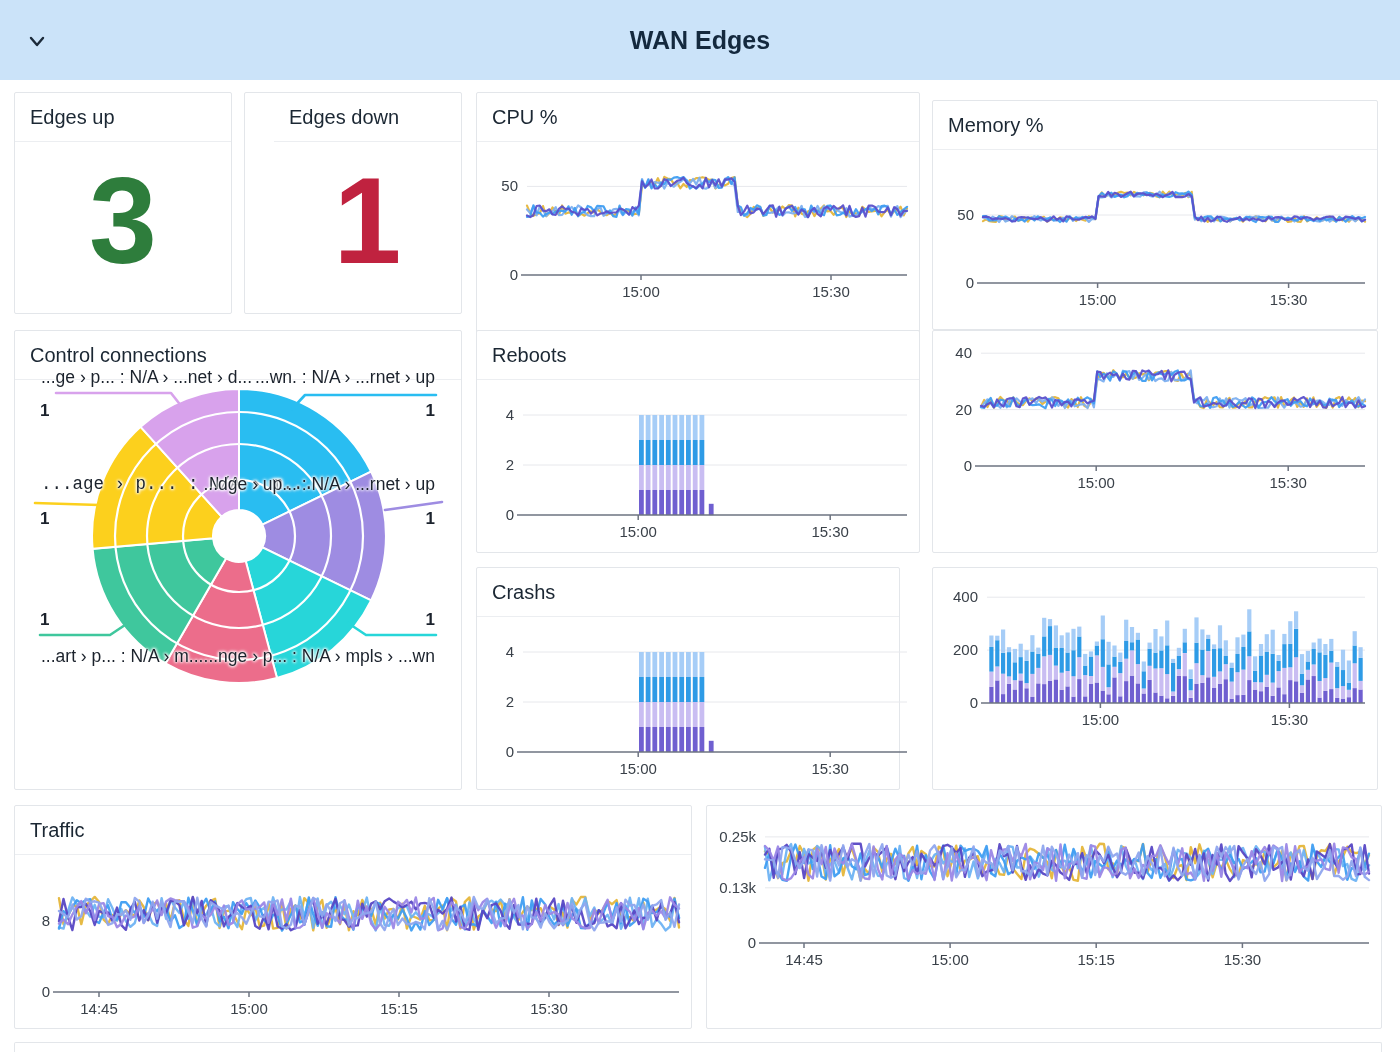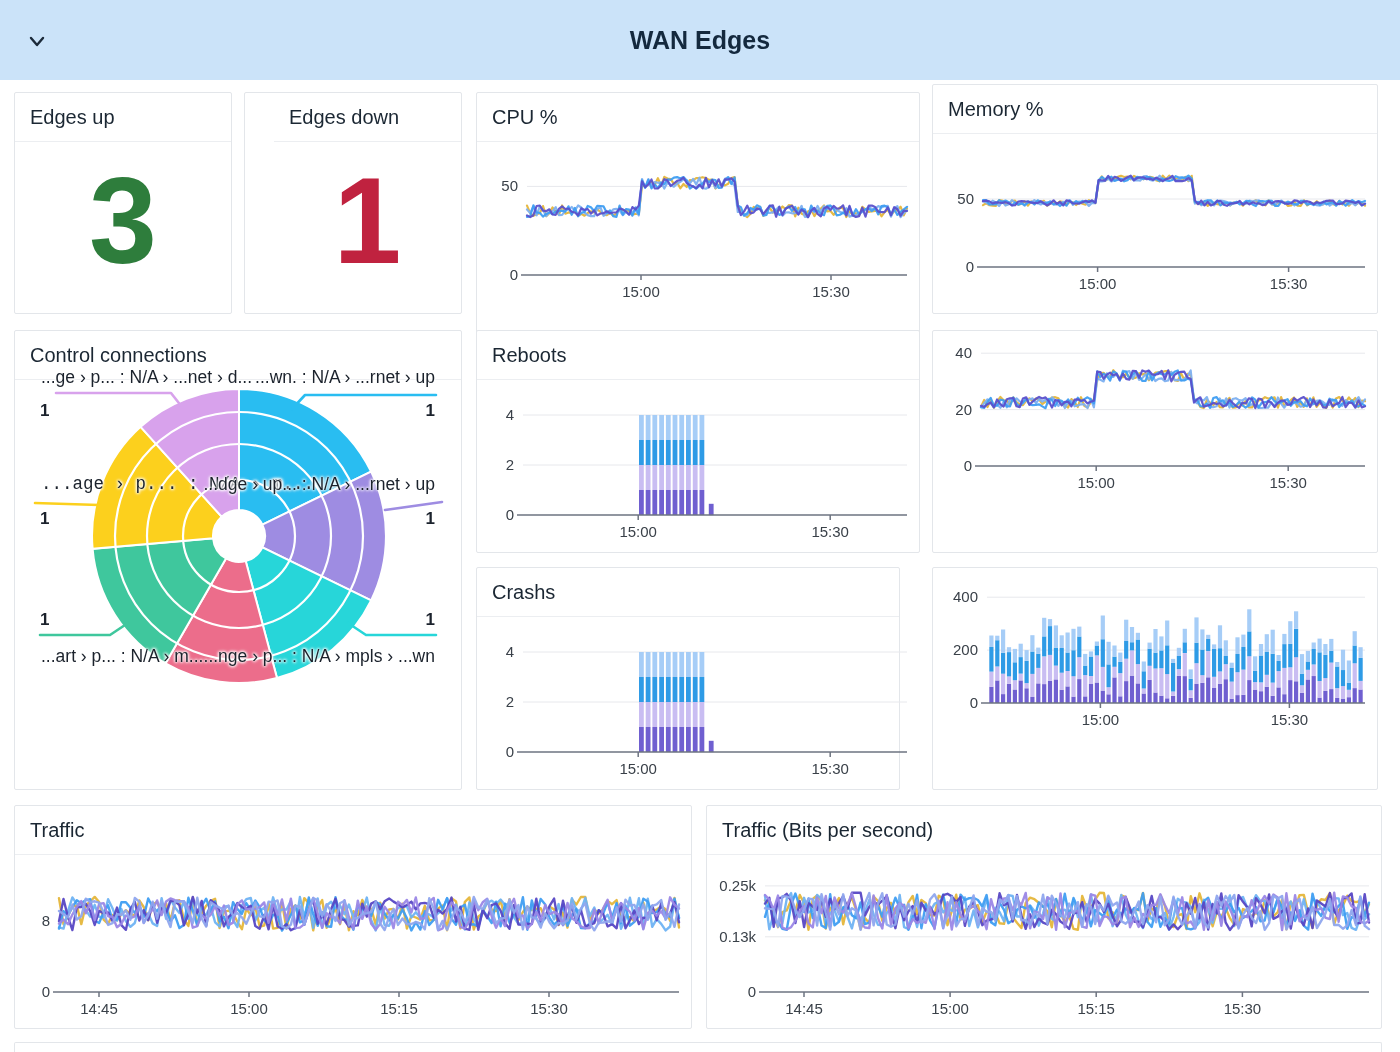--- a/index.html
+++ b/index.html
@@ -12,21 +12,21 @@
   .phd{height:48px;border-bottom:1px solid #ecee f1;border-bottom:1px solid #eceef1;display:flex;align-items:center;}
   .phd .ptitle{font-size:20px;font-weight:500;color:#1b2733;padding-left:15px;white-space:nowrap;}
   .pbody{position:relative;}
   .bignum{position:absolute;left:0;right:0;top:46%;transform:translateY(-50%);text-align:center;
     font-size:122px;font-weight:bold;line-height:1;}
   svg text.tick{font-family:"Liberation Sans","DejaVu Sans",sans-serif;font-size:15px;fill:#3a4149;}
   
   #p-eup{left:14px;top:92px;width:218px;height:222px;}
   #p-edown{left:244px;top:92px;width:218px;height:222px;padding-left:29px;}
   #p-cpu{left:476px;top:92px;width:444px;height:275px;}
-  #p-mem{left:932px;top:84px;width:446px;height:230px;}
+  #p-mem{left:932px;top:100px;width:446px;height:230px;}
   #p-ctrl{left:14px;top:330px;width:448px;height:460px;}
   #p-reb{left:476px;top:330px;width:444px;height:223px;}
   #p-disk{left:932px;top:330px;width:446px;height:223px;}
   #p-crash{left:476px;top:567px;width:424px;height:223px;}
   #p-up{left:932px;top:567px;width:446px;height:223px;}
   #p-tr{left:14px;top:805px;width:678px;height:224px;}
   #p-trb{left:706px;top:805px;width:676px;height:224px;}
   #p-next{left:14px;top:1042px;width:1368px;height:12px;border-bottom:none;border-radius:2px 2px 0 0;}
   
   .ctrl-wrap{position:absolute;inset:0;}
@@ -569,23 +569,20 @@
         <text class="tick" x="234.0" y="159" text-anchor="middle">15:00</text>
         <line x1="384.0" x2="384.0" y1="137" y2="142" stroke="#6d7380" stroke-width="1.5"></line>
         <text class="tick" x="384.0" y="159" text-anchor="middle">15:15</text>
         <line x1="534.0" x2="534.0" y1="137" y2="142" stroke="#6d7380" stroke-width="1.5"></line>
         <text class="tick" x="534.0" y="159" text-anchor="middle">15:30</text>
         <text class="tick" x="35" y="142.0" text-anchor="end">0</text>
         <text class="tick" x="35" y="70.8" text-anchor="end">8</text>
       </svg></div>
 </div>
 <div class="panel" id="p-trb">
-  <div class="phd">
-      <span class="ptitle">Traffic (Bits per second)</span>
-    </div>
   <div class="pbody"><svg width="674" height="174">
         <line x1="58" x2="662" y1="81.8" y2="81.8" stroke="#e7e8ec" stroke-width="1"></line>
         <line x1="58" x2="662" y1="30.9" y2="30.9" stroke="#e7e8ec" stroke-width="1"></line>
         <polyline points="58.0,45.2 62.3,48.6 66.7,59.8 71.0,72.2 75.4,57.0 79.7,55.4 84.1,45.3 88.4,55.8 92.8,40.0 97.1,48.3 101.5,74.7 105.8,43.9 110.1,40.5 114.5,46.4 118.8,73.5 123.2,53.1 127.5,51.1 131.9,43.1 136.2,69.2 140.6,48.5 144.9,42.9 149.3,55.3 153.6,74.2 157.9,62.9 162.3,68.3 166.6,41.5 171.0,46.0 175.3,65.7 179.7,53.0 184.0,47.8 188.4,58.1 192.7,46.8 197.1,63.4 201.4,47.4 205.7,40.9 210.1,59.1 214.4,44.9 218.8,48.1 223.1,60.1 227.5,60.5 231.8,40.6 236.2,43.8 240.5,70.2 244.8,56.0 249.2,39.7 253.5,64.8 257.9,54.6 262.2,53.9 266.6,51.1 270.9,50.2 275.3,67.7 279.6,56.6 284.0,59.3 288.3,57.9 292.6,68.2 297.0,68.9 301.3,47.4 305.7,62.1 310.0,67.8 314.4,73.0 318.7,48.0 323.1,42.6 327.4,44.2 331.8,47.8 336.1,51.5 340.4,56.3 344.8,72.2 349.1,44.3 353.5,58.2 357.8,67.2 362.2,60.8 366.5,73.9 370.9,74.8 375.2,41.0 379.6,52.7 383.9,52.8 388.2,44.6 392.6,37.8 396.9,38.0 401.3,63.2 405.6,57.3 410.0,67.8 414.3,40.5 418.7,42.1 423.0,56.3 427.4,54.7 431.7,55.1 436.0,37.9 440.4,66.7 444.7,53.6 449.1,56.0 453.4,40.3 457.8,50.6 462.1,69.2 466.5,72.0 470.8,60.5 475.2,59.0 479.5,74.0 483.8,41.1 488.2,57.2 492.5,38.3 496.9,52.0 501.2,54.1 505.6,71.3 509.9,57.0 514.3,62.1 518.6,53.0 522.9,63.1 527.3,69.5 531.6,68.7 536.0,54.1 540.3,55.9 544.7,61.8 549.0,57.5 553.4,62.1 557.7,45.1 562.1,59.5 566.4,61.1 570.7,57.3 575.1,44.4 579.4,74.3 583.8,46.7 588.1,54.5 592.5,40.1 596.8,39.9 601.2,57.9 605.5,72.9 609.9,49.7 614.2,44.3 618.5,45.0 622.9,38.1 627.2,69.1 631.6,55.5 635.9,50.6 640.3,40.7 644.6,45.9 649.0,47.1 653.3,46.0 657.7,58.8 662.0,49.1 " fill="none" stroke="#e5b63b" stroke-width="2.4" stroke-linejoin="round" stroke-linecap="round" opacity="0.95"></polyline>
         <polyline points="58.0,40.8 62.3,74.3 66.7,59.1 71.0,45.4 75.4,68.4 79.7,44.0 84.1,38.1 88.4,60.7 92.8,61.6 97.1,42.8 101.5,57.4 105.8,55.7 110.1,39.9 114.5,43.8 118.8,69.0 123.2,58.1 127.5,55.5 131.9,66.4 136.2,53.2 140.6,62.0 144.9,73.4 149.3,55.2 153.6,64.7 157.9,57.1 162.3,44.8 166.6,59.4 171.0,69.9 175.3,70.4 179.7,58.0 184.0,53.4 188.4,66.9 192.7,40.0 197.1,72.2 201.4,73.9 205.7,55.0 210.1,72.0 214.4,49.5 218.8,51.3 223.1,56.3 227.5,48.9 231.8,46.6 236.2,57.4 240.5,52.8 244.8,55.7 249.2,55.4 253.5,55.0 257.9,42.5 262.2,71.1 266.6,55.4 270.9,72.4 275.3,59.3 279.6,43.2 284.0,67.1 288.3,52.7 292.6,57.0 297.0,66.2 301.3,40.1 305.7,41.0 310.0,61.5 314.4,61.2 318.7,71.3 323.1,50.5 327.4,56.0 331.8,70.7 336.1,58.3 340.4,42.2 344.8,63.7 349.1,66.3 353.5,55.7 357.8,54.7 362.2,61.5 366.5,44.8 370.9,62.1 375.2,48.0 379.6,58.4 383.9,39.4 388.2,63.0 392.6,67.6 396.9,59.4 401.3,51.6 405.6,71.2 410.0,60.8 414.3,39.9 418.7,59.8 423.0,68.4 427.4,53.2 431.7,66.5 436.0,73.0 440.4,57.0 444.7,64.1 449.1,60.0 453.4,62.1 457.8,57.9 462.1,74.7 466.5,62.1 470.8,43.8 475.2,47.0 479.5,47.4 483.8,51.8 488.2,72.3 492.5,67.3 496.9,44.8 501.2,54.8 505.6,67.8 509.9,53.5 514.3,53.8 518.6,52.5 522.9,40.4 527.3,71.0 531.6,44.1 536.0,42.0 540.3,53.0 544.7,49.6 549.0,40.2 553.4,46.1 557.7,45.6 562.1,65.1 566.4,56.6 570.7,43.6 575.1,63.5 579.4,52.8 583.8,46.4 588.1,61.7 592.5,62.4 596.8,44.2 601.2,62.6 605.5,44.2 609.9,46.5 614.2,53.7 618.5,54.5 622.9,52.1 627.2,43.2 631.6,43.4 635.9,60.1 640.3,58.0 644.6,72.9 649.0,74.8 653.3,62.1 657.7,64.1 662.0,59.2 " fill="none" stroke="#6fb3f3" stroke-width="2.4" stroke-linejoin="round" stroke-linecap="round" opacity="0.95"></polyline>
         <polyline points="58.0,61.8 62.3,47.0 66.7,67.3 71.0,66.6 75.4,73.9 79.7,74.9 84.1,50.0 88.4,38.5 92.8,52.1 97.1,57.0 101.5,43.5 105.8,63.1 110.1,48.7 114.5,70.5 118.8,72.9 123.2,39.1 127.5,70.4 131.9,66.8 136.2,52.4 140.6,50.0 144.9,60.2 149.3,63.2 153.6,47.4 157.9,69.0 162.3,67.7 166.6,46.8 171.0,51.0 175.3,61.9 179.7,40.2 184.0,55.9 188.4,42.7 192.7,52.9 197.1,49.8 201.4,74.9 205.7,62.6 210.1,39.8 214.4,73.2 218.8,49.3 223.1,65.5 227.5,73.0 231.8,51.1 236.2,39.6 240.5,60.8 244.8,40.9 249.2,69.7 253.5,39.6 257.9,45.1 262.2,43.2 266.6,42.9 270.9,45.0 275.3,51.5 279.6,40.0 284.0,67.2 288.3,70.2 292.6,47.7 297.0,54.8 301.3,68.2 305.7,65.3 310.0,55.0 314.4,51.4 318.7,53.4 323.1,50.9 327.4,62.7 331.8,47.4 336.1,51.8 340.4,49.1 344.8,59.7 349.1,44.0 353.5,61.3 357.8,38.8 362.2,61.2 366.5,43.0 370.9,52.9 375.2,66.5 379.6,53.0 383.9,71.4 388.2,55.1 392.6,58.2 396.9,61.6 401.3,42.1 405.6,62.6 410.0,54.6 414.3,59.4 418.7,53.4 423.0,57.7 427.4,52.9 431.7,54.9 436.0,38.1 440.4,66.8 444.7,71.9 449.1,52.9 453.4,71.8 457.8,63.0 462.1,68.6 466.5,43.3 470.8,53.7 475.2,52.9 479.5,73.3 483.8,74.4 488.2,72.8 492.5,58.7 496.9,46.1 501.2,42.8 505.6,55.0 509.9,54.0 514.3,63.4 518.6,56.8 522.9,48.5 527.3,57.1 531.6,52.9 536.0,63.1 540.3,60.4 544.7,56.0 549.0,52.1 553.4,66.2 557.7,65.5 562.1,44.7 566.4,57.4 570.7,43.5 575.1,52.4 579.4,71.4 583.8,57.5 588.1,65.9 592.5,55.3 596.8,70.7 601.2,74.6 605.5,38.6 609.9,55.5 614.2,60.9 618.5,50.1 622.9,56.1 627.2,57.4 631.6,50.8 635.9,48.1 640.3,73.8 644.6,62.2 649.0,63.1 653.3,42.3 657.7,61.3 662.0,47.7 " fill="none" stroke="#3f9ef2" stroke-width="2.4" stroke-linejoin="round" stroke-linecap="round" opacity="0.95"></polyline>
         <polyline points="58.0,48.6 62.3,42.8 66.7,71.7 71.0,43.5 75.4,42.4 79.7,38.8 84.1,45.8 88.4,68.1 92.8,46.2 97.1,72.0 101.5,48.1 105.8,51.5 110.1,54.7 114.5,45.8 118.8,61.9 123.2,43.9 127.5,54.2 131.9,48.1 136.2,41.2 140.6,53.7 144.9,37.8 149.3,37.7 153.6,37.8 157.9,60.6 162.3,51.7 166.6,46.8 171.0,49.5 175.3,45.7 179.7,41.4 184.0,58.3 188.4,73.2 192.7,52.1 197.1,65.2 201.4,56.4 205.7,51.1 210.1,67.7 214.4,47.7 218.8,55.6 223.1,52.1 227.5,59.6 231.8,54.7 236.2,40.2 240.5,38.8 244.8,41.4 249.2,47.0 253.5,42.0 257.9,70.9 262.2,51.7 266.6,47.3 270.9,56.7 275.3,70.2 279.6,65.7 284.0,64.4 288.3,62.9 292.6,38.3 297.0,50.3 301.3,47.9 305.7,66.6 310.0,39.9 314.4,60.6 318.7,73.8 323.1,59.3 327.4,72.0 331.8,63.3 336.1,67.7 340.4,69.5 344.8,54.8 349.1,59.3 353.5,66.6 357.8,69.5 362.2,74.0 366.5,58.6 370.9,57.2 375.2,47.2 379.6,66.8 383.9,56.2 388.2,44.1 392.6,48.6 396.9,56.9 401.3,48.8 405.6,61.2 410.0,71.3 414.3,64.6 418.7,42.2 423.0,53.1 427.4,66.7 431.7,66.7 436.0,72.3 440.4,58.3 444.7,41.0 449.1,62.6 453.4,61.9 457.8,66.2 462.1,74.5 466.5,69.4 470.8,74.3 475.2,69.5 479.5,48.1 483.8,58.8 488.2,42.9 492.5,63.3 496.9,47.4 501.2,74.5 505.6,48.9 509.9,58.5 514.3,38.4 518.6,67.4 522.9,75.0 527.3,69.2 531.6,40.2 536.0,46.8 540.3,52.3 544.7,71.4 549.0,43.1 553.4,49.2 557.7,58.3 562.1,39.4 566.4,63.8 570.7,61.7 575.1,56.0 579.4,53.6 583.8,73.5 588.1,50.0 592.5,64.1 596.8,70.3 601.2,53.4 605.5,73.1 609.9,45.4 614.2,48.5 618.5,51.5 622.9,38.1 627.2,55.8 631.6,63.2 635.9,43.6 640.3,42.5 644.6,38.4 649.0,68.2 653.3,68.0 657.7,39.3 662.0,67.6 " fill="none" stroke="#5747c4" stroke-width="2.4" stroke-linejoin="round" stroke-linecap="round" opacity="0.95"></polyline>
         <polyline points="58.0,40.0 62.3,44.6 66.7,54.7 71.0,40.6 75.4,72.5 79.7,74.4 84.1,72.2 88.4,65.7 92.8,55.9 97.1,50.8 101.5,68.3 105.8,72.5 110.1,42.5 114.5,58.2 118.8,41.0 123.2,71.5 127.5,42.5 131.9,53.5 136.2,57.6 140.6,49.3 144.9,38.4 149.3,53.5 153.6,67.8 157.9,72.5 162.3,73.1 166.6,40.4 171.0,63.2 175.3,73.5 179.7,39.9 184.0,70.0 188.4,53.4 192.7,48.0 197.1,51.1 201.4,73.2 205.7,64.2 210.1,67.9 214.4,65.9 218.8,67.8 223.1,51.7 227.5,74.1 231.8,45.6 236.2,73.3 240.5,47.1 244.8,74.5 249.2,47.3 253.5,59.5 257.9,66.5 262.2,53.0 266.6,51.3 270.9,55.8 275.3,60.6 279.6,74.2 284.0,44.1 288.3,59.6 292.6,47.2 297.0,43.5 301.3,43.1 305.7,55.0 310.0,45.1 314.4,49.9 318.7,38.0 323.1,73.4 327.4,56.6 331.8,57.7 336.1,64.0 340.4,42.4 344.8,45.0 349.1,74.9 353.5,38.5 357.8,72.4 362.2,57.9 366.5,56.8 370.9,55.6 375.2,71.7 379.6,72.8 383.9,39.5 388.2,40.7 392.6,71.0 396.9,61.2 401.3,62.4 405.6,69.5 410.0,66.9 414.3,43.6 418.7,41.6 423.0,72.2 427.4,62.6 431.7,71.9 436.0,58.9 440.4,61.8 444.7,49.9 449.1,49.7 453.4,39.3 457.8,49.8 462.1,58.3 466.5,45.6 470.8,59.5 475.2,42.3 479.5,68.6 483.8,66.5 488.2,73.6 492.5,49.0 496.9,74.9 501.2,44.9 505.6,64.8 509.9,46.6 514.3,70.9 518.6,46.5 522.9,54.0 527.3,64.1 531.6,72.1 536.0,60.8 540.3,62.2 544.7,45.1 549.0,58.0 553.4,47.7 557.7,41.0 562.1,48.5 566.4,39.5 570.7,42.5 575.1,75.0 579.4,38.3 583.8,69.2 588.1,40.2 592.5,66.2 596.8,61.0 601.2,60.6 605.5,52.8 609.9,55.2 614.2,53.2 618.5,62.8 622.9,64.0 627.2,37.8 631.6,66.7 635.9,41.4 640.3,42.6 644.6,51.3 649.0,52.8 653.3,66.3 657.7,68.5 662.0,65.7 " fill="none" stroke="#9b87e6" stroke-width="2.4" stroke-linejoin="round" stroke-linecap="round" opacity="0.95"></polyline>
         <polyline points="58.0,53.3 62.3,53.9 66.7,54.1 71.0,71.8 75.4,41.1 79.7,41.6 84.1,42.6 88.4,55.0 92.8,62.0 97.1,53.9 101.5,43.7 105.8,44.3 110.1,70.5 114.5,39.1 118.8,57.8 123.2,74.6 127.5,48.1 131.9,59.4 136.2,39.3 140.6,61.0 144.9,53.2 149.3,55.6 153.6,74.7 157.9,48.4 162.3,38.0 166.6,70.4 171.0,48.5 175.3,38.3 179.7,69.5 184.0,71.8 188.4,69.5 192.7,48.8 197.1,61.7 201.4,48.8 205.7,59.1 210.1,45.4 214.4,67.7 218.8,63.6 223.1,44.6 227.5,39.3 231.8,49.1 236.2,72.5 240.5,60.1 244.8,41.6 249.2,71.3 253.5,63.9 257.9,64.1 262.2,54.3 266.6,40.4 270.9,70.1 275.3,53.3 279.6,56.7 284.0,56.9 288.3,65.7 292.6,44.8 297.0,48.2 301.3,39.9 305.7,64.4 310.0,40.9 314.4,65.4 318.7,65.0 323.1,69.8 327.4,57.7 331.8,61.2 336.1,39.6 340.4,68.7 344.8,40.8 349.1,48.8 353.5,60.0 357.8,62.8 362.2,48.6 366.5,58.6 370.9,47.2 375.2,71.9 379.6,49.2 383.9,51.7 388.2,69.0 392.6,49.9 396.9,55.5 401.3,40.7 405.6,50.6 410.0,47.6 414.3,66.1 418.7,68.7 423.0,64.5 427.4,56.3 431.7,46.6 436.0,69.3 440.4,50.1 444.7,56.9 449.1,67.3 453.4,41.7 457.8,70.4 462.1,64.4 466.5,41.8 470.8,60.7 475.2,69.8 479.5,61.0 483.8,54.4 488.2,72.5 492.5,49.9 496.9,66.9 501.2,72.5 505.6,58.1 509.9,40.8 514.3,51.1 518.6,41.1 522.9,46.9 527.3,39.9 531.6,73.5 536.0,59.6 540.3,53.2 544.7,62.7 549.0,68.1 553.4,56.0 557.7,74.8 562.1,68.2 566.4,40.7 570.7,43.8 575.1,40.9 579.4,74.4 583.8,65.6 588.1,48.1 592.5,43.8 596.8,61.5 601.2,64.7 605.5,51.7 609.9,73.1 614.2,65.9 618.5,58.5 622.9,44.1 627.2,70.1 631.6,69.8 635.9,73.7 640.3,70.5 644.6,55.0 649.0,70.1 653.3,41.5 657.7,70.7 662.0,74.1 " fill="none" stroke="#8fa7ee" stroke-width="2.4" stroke-linejoin="round" stroke-linecap="round" opacity="0.95"></polyline>
         <line x1="52" x2="662" y1="137" y2="137" stroke="#6d7380" stroke-width="1.5"></line>

